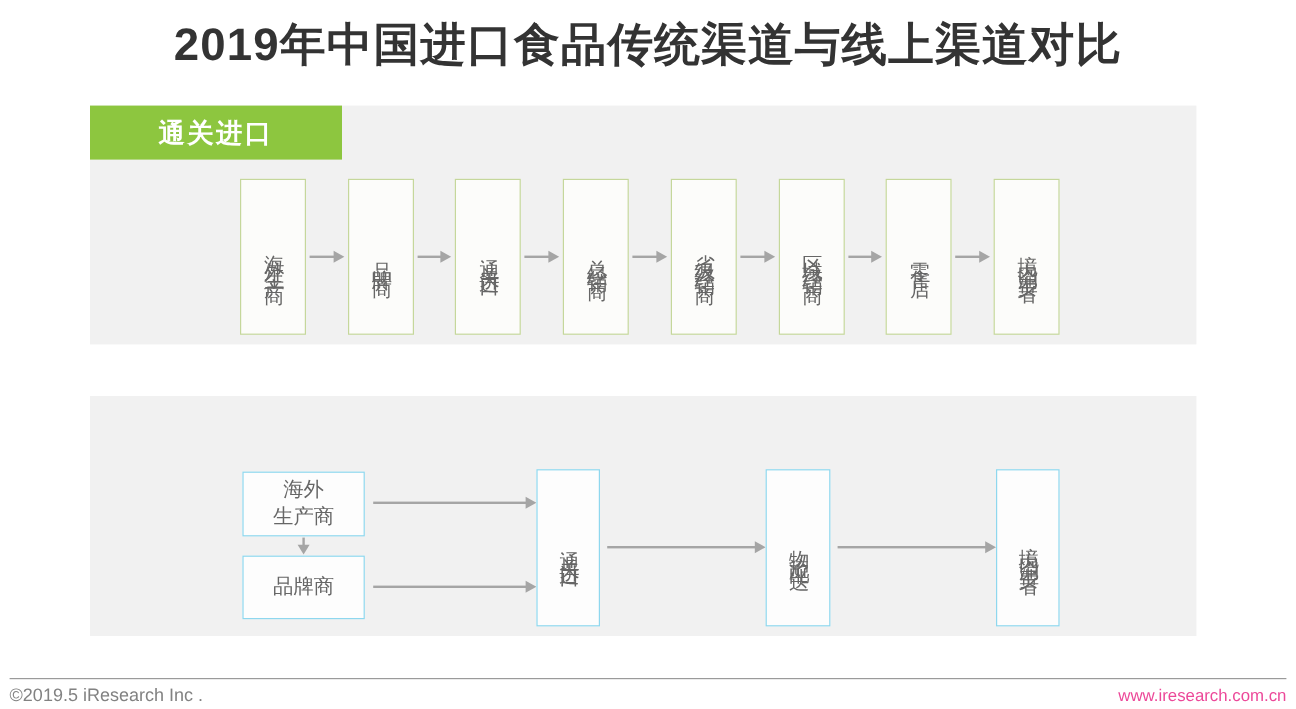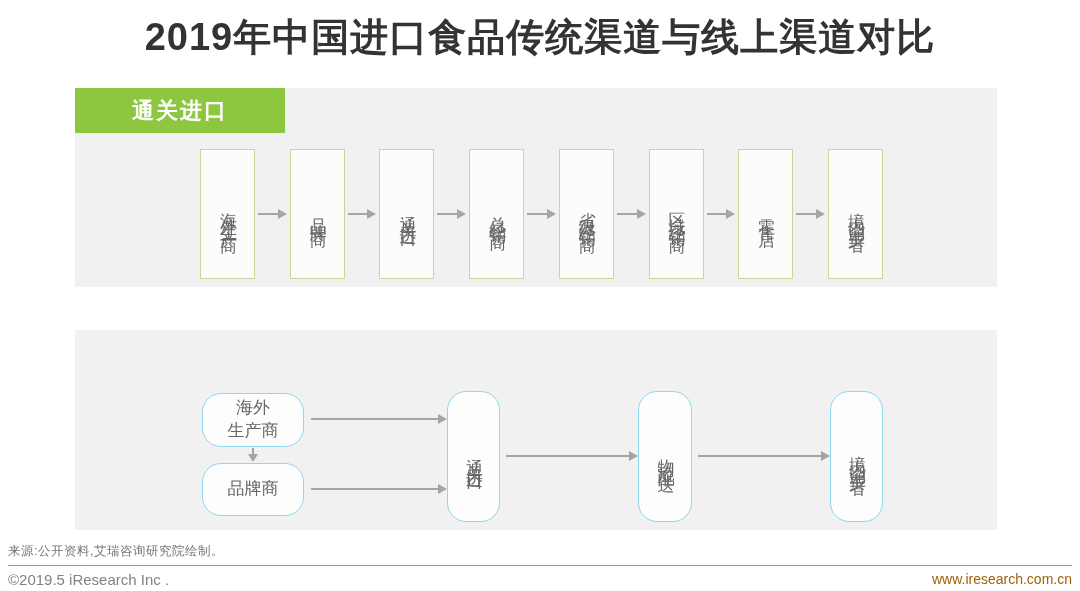--- a/index.html
+++ b/index.html
@@ -52,21 +52,21 @@
   .flow-row .node{flex:0 0 55px;}
   
   .harrow{position:relative;align-self:center;height:12px;flex:1 1 auto;margin:0 3px;}
   .harrow::before{
     content:"";position:absolute;left:0;right:7px;top:5.2px;height:1.6px;background:#a5a5a5;
   }
   .harrow::after{
     content:"";position:absolute;right:0;top:1px;width:0;height:0;
     border-left:9px solid #a5a5a5;border-top:5px solid transparent;border-bottom:5px solid transparent;
   }
-  .abs{position:absolute;border-radius:19px;}
+  .abs{position:absolute;}
   .varrow{position:absolute;width:12px;}
   .varrow::before{
     content:"";position:absolute;top:0;bottom:6px;left:5.2px;width:1.6px;background:#a5a5a5;
   }
   .varrow::after{
     content:"";position:absolute;bottom:0;left:1px;width:0;height:0;
     border-top:8px solid #a5a5a5;border-left:5px solid transparent;border-right:5px solid transparent;
   }
   
   .source-note{
@@ -76,21 +76,21 @@
   .footer-line{
     position:absolute;left:8px;top:565px;width:1064px;height:0;
     border-top:1.4px solid #9a9a9a;
   }
   .copyright{
     position:absolute;left:8px;top:571px;
     font-size:15px;color:#828282;
   }
   .website{
     position:absolute;right:8px;top:571px;
-    font-size:14px;color:#a16207;
+    font-size:14px;color:#ec4899;
   }
 </style>
 </head>
 <body>
 
 <div class="page">
 
   <h1 class="title">2019年中国进口食品传统渠道与线上渠道对比</h1>
 
   <section class="panel traditional">
@@ -154,18 +154,17 @@
       <span class="vt">物流配送</span>
     </div>
 
     <div class="harrow abs" style="left:620px;top:120px;width:132px;flex:none;"></div>
 
     <div class="node bborder abs" style="left:755px;top:61px;width:53px;height:131px;">
       <span class="vt">境内消费者</span>
     </div>
   </section>
 
-  <div class="source-note">来源:公开资料,艾瑞咨询研究院绘制。</div>
   <div class="footer-line"></div>
   <div class="copyright">©2019.5 iResearch Inc .</div>
   <div class="website">www.iresearch.com.cn</div>
 
 </div>
 
 </body></html>

